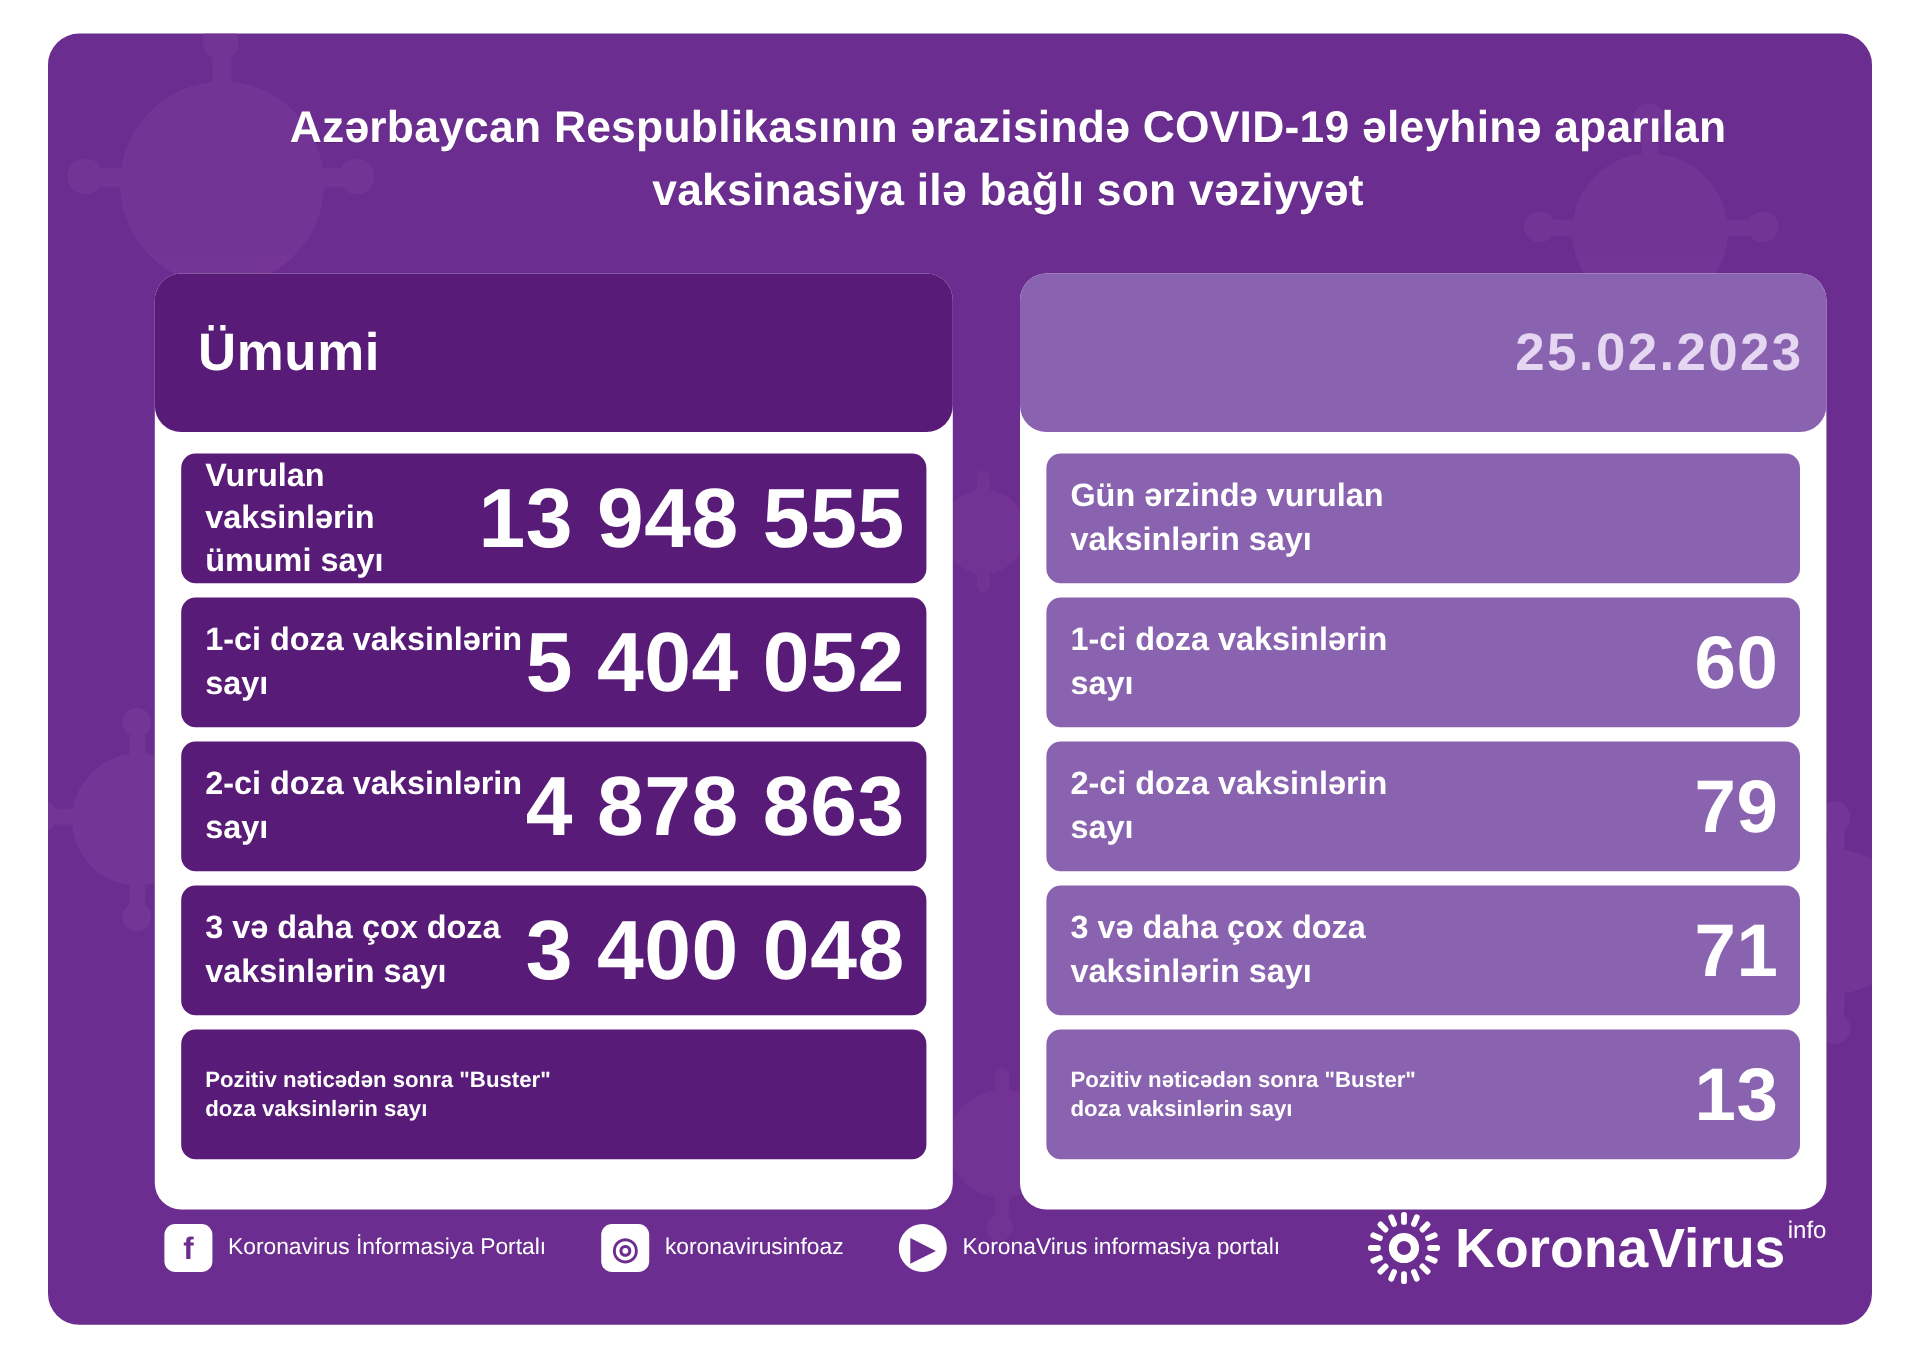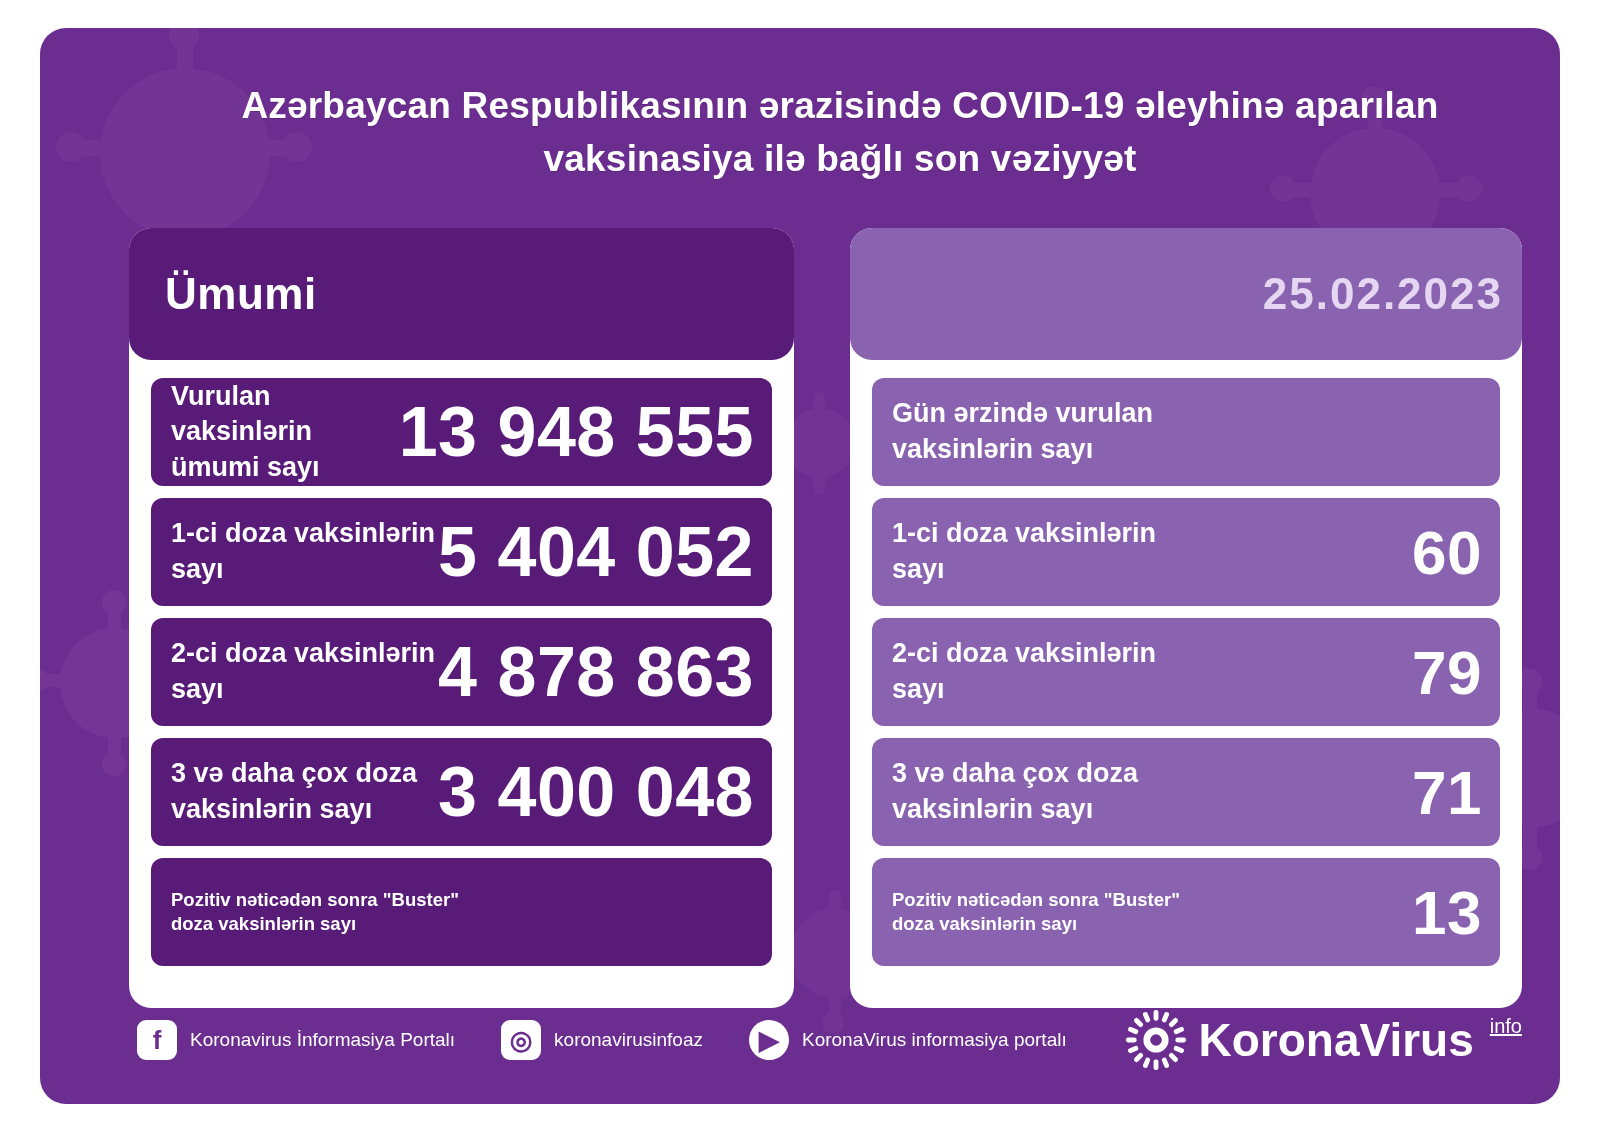--- a/index.html
+++ b/index.html
@@ -172,22 +172,21 @@
     color: #ffffff;
     font-size: 46px;
     font-weight: bold;
     letter-spacing: 0px;
   }
   .brand-info {
     color: #ffffff;
     font-size: 20px;
     align-self: flex-start;
     margin-top: 6px;
-    margin-left: 16px;
-    text-decoration: underline;
+    margin-left: 2px;
   }
 </style>
 </head>
 <body>
 
 <div id="infographic">
   <div class="card">
 
     <div class="virus" style="left:60px; top:40px; width:170px; height:170px;">
       <div class="spike" style="left:-26px; top:72px; width:46px; height:16px;"></div>

